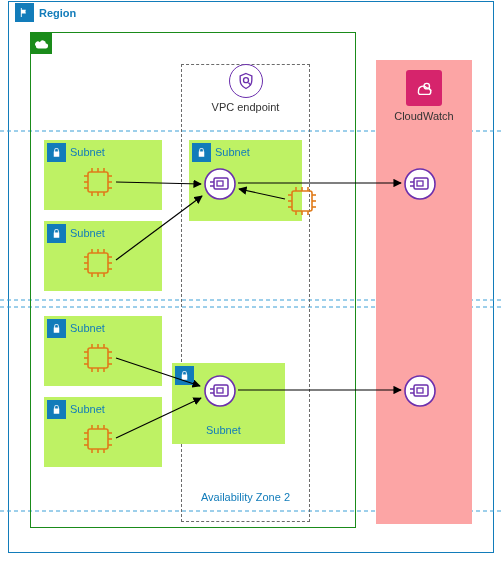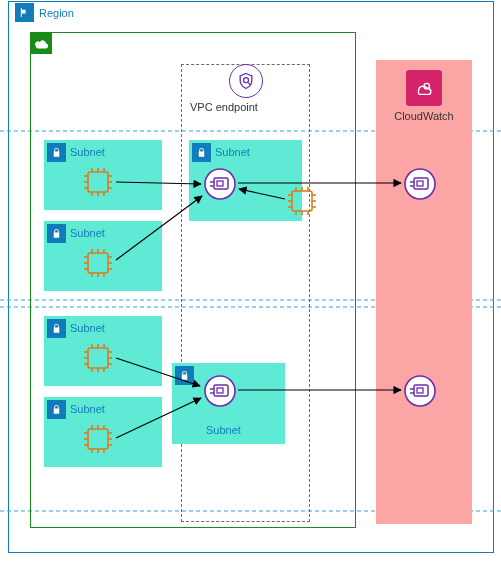--- a/index.html
+++ b/index.html
@@ -2,31 +2,31 @@
 <html><head>
 <meta charset="utf-8">
 <style>
   *{box-sizing:border-box;margin:0;padding:0}
   body{font-family:Arial,Helvetica,sans-serif;font-size:11px;background:#fff;color:#333}
   #stage{position:relative;width:501px;height:561px;overflow:hidden}
   .box{position:absolute}
   .region-box{border:1px solid #127cba}
   .region-flag{position:absolute;left:6px;top:1px;width:19px;height:19px;background:#127cba;display:flex;align-items:center;justify-content:center}
   .region-flag svg{fill:#fff}
-  .region-label{position:absolute;left:30px;top:5px;color:#127cba;font-weight:normal}
+  .region-label{position:absolute;left:30px;top:5px;color:#127cba;font-weight:bold}
   .vpc-box{border:1px solid #1a8b1a}
   .vpc-badge{position:absolute;left:0;top:0;width:21px;height:21px;background:#1a8b1a;display:flex;align-items:center;justify-content:center}
   .vpc-label{position:absolute;left:26px;top:4px;color:#bfbfbf}
   .endpoint-box{border:1px dashed #6b6b6b}
   .endpoint-icon{position:absolute;left:50%;top:-1px;transform:translateX(-50%);width:34px;height:34px;background:#fff;border:1.5px solid #6b2fad;border-radius:50%;display:flex;align-items:center;justify-content:center}
-  .endpoint-label{position:absolute;left:8px;right:0;top:36px;text-align:left;color:#333}
+  .endpoint-label{position:absolute;left:0;right:0;top:36px;text-align:center;color:#333}
   .cloudwatch-col{background:#fca5a5}
   .cw-icon{position:absolute;left:50%;top:10px;transform:translateX(-50%);width:36px;height:36px;background:#d6246c;border-radius:3px;display:flex;align-items:center;justify-content:center}
   .cw-label{position:absolute;left:0;right:0;top:50px;text-align:center;color:#333}
-  .subnet{background:#5eead4;position:absolute}
+  .subnet{background:#bef264;position:absolute}
   .subnet-badge{position:absolute;left:3px;top:3px;width:19px;height:19px;background:#127cba;display:flex;align-items:center;justify-content:center}
   .subnet-label{position:absolute;left:26px;top:6px;color:#127cba}
   .subnet-label-b{position:absolute;color:#127cba}
   .az-label{position:absolute;color:#127cba;text-align:center}
   svg.svgabs{position:absolute;left:0;top:0;pointer-events:none}
 </style>
 </head>
 <body>
 
 <div id="stage">
@@ -178,14 +178,15 @@
       <line x1="116" y1="182" x2="201" y2="184"></line>
       <line x1="116" y1="260" x2="202" y2="196"></line>
       <line x1="285" y1="199" x2="239" y2="189"></line>
       <line x1="238" y1="183" x2="401" y2="183"></line>
       <line x1="116" y1="358" x2="200" y2="386"></line>
       <line x1="116" y1="438" x2="201" y2="398"></line>
       <line x1="238" y1="390" x2="401" y2="390"></line>
     </g>
   </svg>
 
+  <div class="az-label" style="left:181px;top:491px;width:129px">Availability Zone 2</div>
 
 </div>
 
 </body></html>

